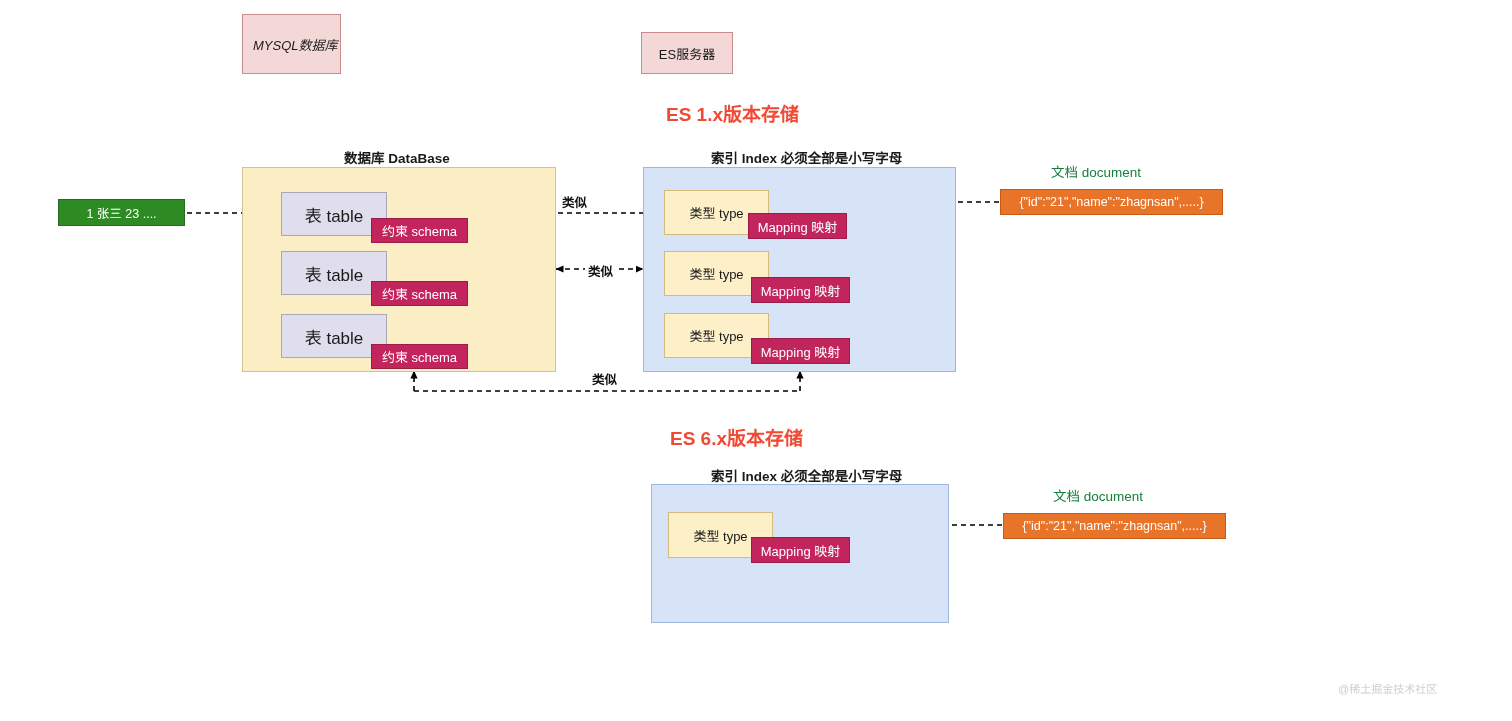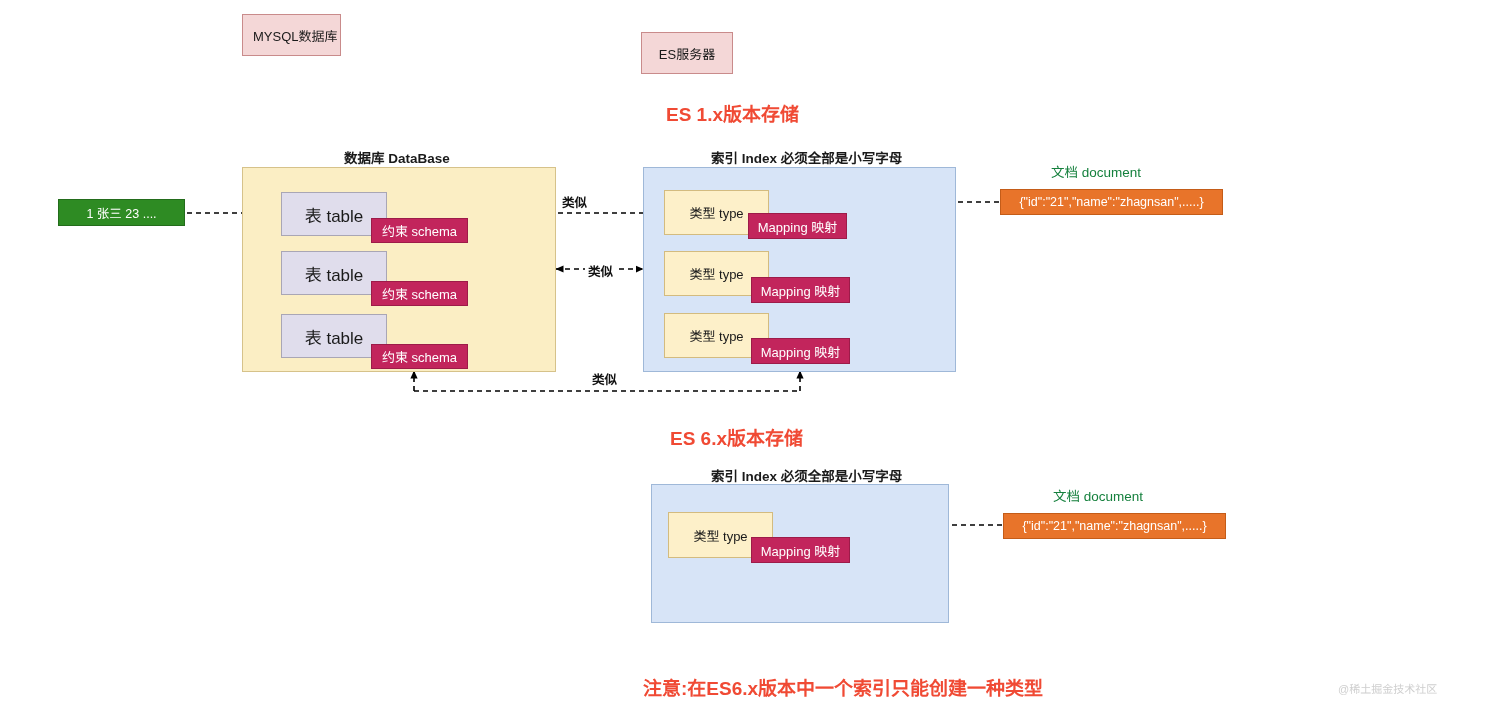--- a/index.html
+++ b/index.html
@@ -174,21 +174,21 @@
 
     <line x1="999" y1="202" x2="770" y2="202" stroke="#000" stroke-width="1.6" stroke-dasharray="5,4" marker-end="url(#ah)"></line>
 
     <path d="M 414,391 L 414,371" stroke="#000" stroke-width="1.6" stroke-dasharray="5,4" fill="none" marker-end="url(#ah)"></path>
     <path d="M 414,391 L 800,391" stroke="#000" stroke-width="1.6" stroke-dasharray="5,4" fill="none"></path>
     <path d="M 800,391 L 800,371" stroke="#000" stroke-width="1.6" stroke-dasharray="5,4" fill="none" marker-end="url(#ah)"></path>
 
     <line x1="1002" y1="525" x2="774" y2="525" stroke="#000" stroke-width="1.6" stroke-dasharray="5,4" marker-end="url(#ah)"></line>
   </svg>
 
-  <div class="legend-box abs" style="left:242px; top:14px; width:99px; height:42px;">
+  <div class="legend-box abs" style="left:242px; top:14px; width:99px; height:60px;font-style:italic;">
     <span>MYSQL数据库</span>
   </div>
 
   <div class="legend-box center abs" style="left:641px; top:32px; width:92px; height:42px;">
     <span>ES服务器</span>
   </div>
 
   <div class="section-title abs" style="left:666px; top:99px;">ES 1.x版本存储</div>
 
   <div class="caption abs" style="left:344px; top:147px;text-align:center;">数据库 DataBase</div>
@@ -269,17 +269,16 @@
   <div class="mapping-box abs" style="left:751px; top:537px; width:99px; height:26px;">
     <span>Mapping 映射</span>
   </div>
 
   <div class="caption-plain abs" style="left:1053px; top:485px;">文档 document</div>
 
   <div class="doc-box abs" style="left:1003px; top:513px; width:223px; height:26px;">
     <span>{"id":"21","name":"zhagnsan",.....}</span>
   </div>
 
-  <div class="note-title abs" style="left:643px; top:673px;">注意:在ES6.x版本中一个索引只能创建一种类型</div>
 
   <div class="watermark abs" style="left:1338px; top:680px;">@稀土掘金技术社区</div>
 
 </div>
 
 </body></html>

